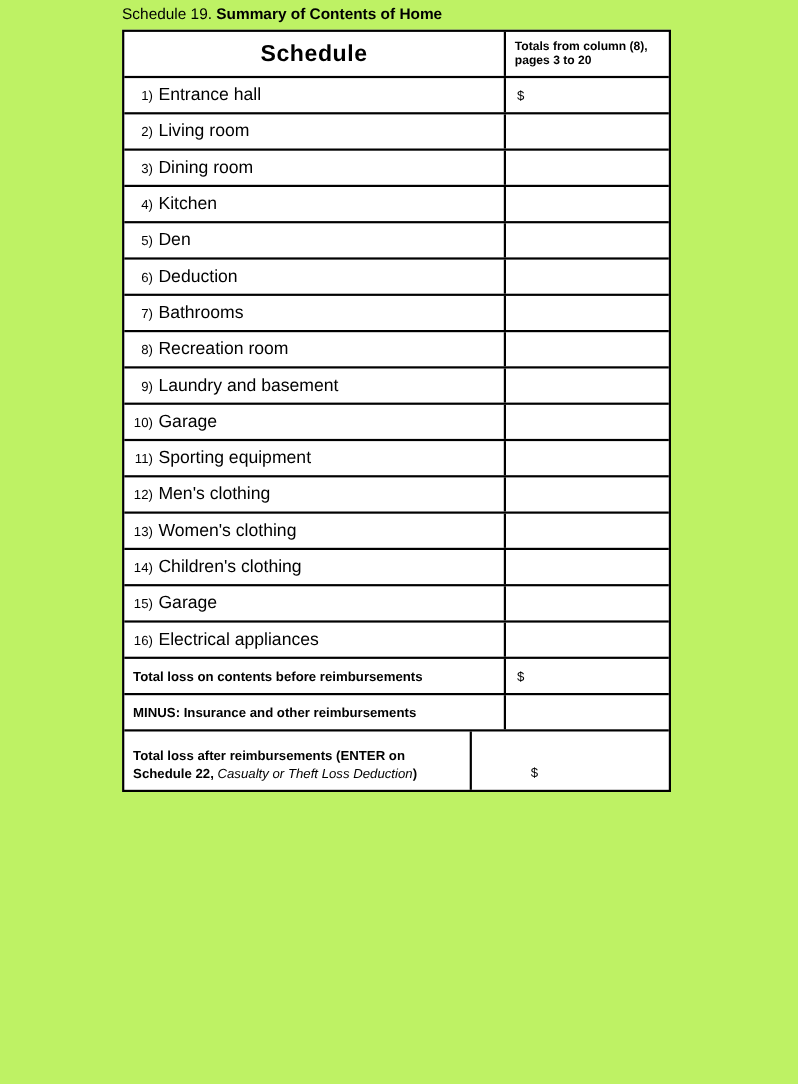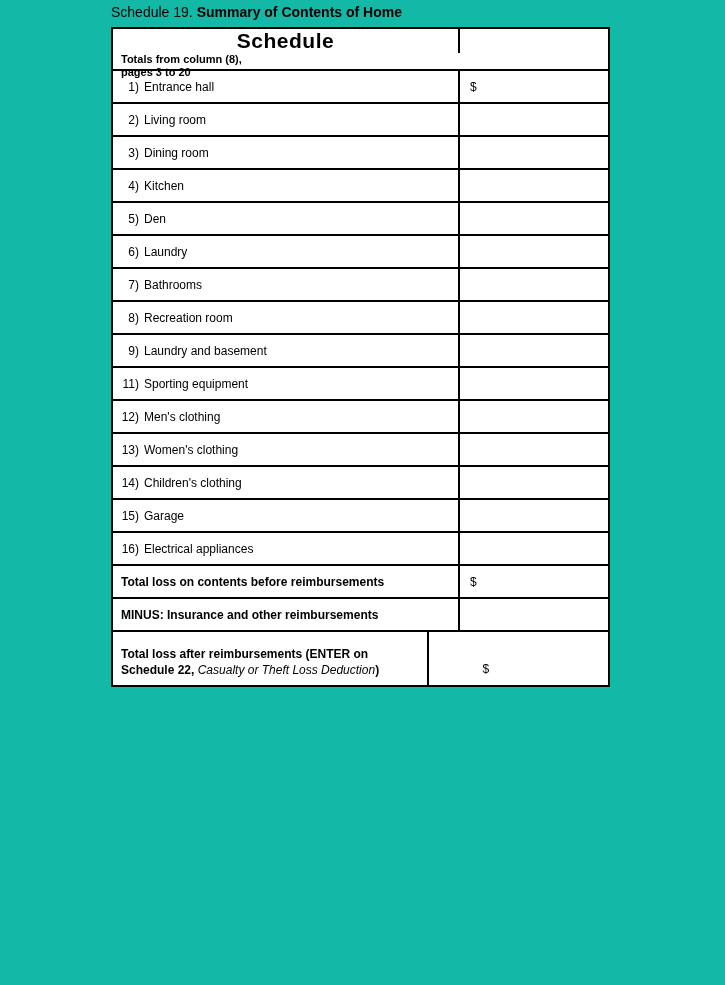--- a/index.html
+++ b/index.html
@@ -1,20 +1,20 @@
 <!DOCTYPE html>
 <html><head>
 <meta charset="utf-8">
 <style>
   html, body { margin: 0; padding: 0; background: #fff; }
   .page {
     position: relative;
     width: 725px;
     height: 985px;
-    background: #14b8a6;
+    background: #bef264;
     color: #000000;
     font-family: "Liberation Sans", sans-serif;
     overflow: hidden;
   }
   .doc-title {
     position: absolute;
     left: 111px;
     top: 4px;
     font-size: 14px;
     white-space: nowrap;
@@ -27,21 +27,21 @@
     top: 27px;
     width: 495px;
     border: 2px solid #000;
     background: #fff;
   }
   .trow {
     display: flex;
     box-sizing: border-box;
     border-top: 2px solid #000;
   }
-  .header-row { border-top: none; height: 40px; flex-direction: column; }
+  .header-row { border-top: none; height: 40px; }
   .data-row { height: 33px; }
   .sum-row { height: 33px; }
   .last-row { height: 55px; gap: 44px; }
 
   .cl {
     width: 347px;
     box-sizing: border-box;
     border-right: 2px solid #000;
     display: flex;
     align-items: center;
@@ -64,21 +64,21 @@
   }
   .header-row .cr {
     font-weight: 700;
     font-size: 11px;
     line-height: 13px;
     padding-left: 8px;
     padding-right: 4px;
   }
 
   .num { width: 20px; text-align: right; margin-left: 6px; font-size: 12px; }
-  .lbl { margin-left: 5px; font-size: 12px; text-align: center; }
+  .lbl { margin-left: 5px; font-size: 16px; text-align: center; }
 
   .sum-lbl { margin-left: 8px; font-weight: 700; font-size: 12px; padding-right: 8px; }
 
   .last-row .cl { align-items: flex-end; padding-bottom: 7px; }
   .last-row .cr { align-items: flex-end; padding-bottom: 9px; }
   .last-lbl {
     margin-left: 8px;
     font-weight: 700;
     font-size: 12px;
     line-height: 16px;
@@ -153,21 +153,21 @@
       <span class="lbl">Den</span>
     </div>
     <div class="cr">
       <span></span>
     </div>
   </div>
 
   <div class="trow data-row">
     <div class="cl">
       <span class="num">6)</span>
-      <span class="lbl">Laundry</span>
+      <span class="lbl">Deduction</span>
     </div>
     <div class="cr">
       <span></span>
     </div>
   </div>
 
   <div class="trow data-row">
     <div class="cl">
       <span class="num">7)</span>
       <span class="lbl">Bathrooms</span>
@@ -190,20 +190,29 @@
   <div class="trow data-row">
     <div class="cl">
       <span class="num">9)</span>
       <span class="lbl">Laundry and basement</span>
     </div>
     <div class="cr">
       <span></span>
     </div>
   </div>
 
+  <div class="trow data-row">
+    <div class="cl">
+      <span class="num">10)</span>
+      <span class="lbl">Garage</span>
+    </div>
+    <div class="cr">
+      <span></span>
+    </div>
+  </div>
 
   <div class="trow data-row">
     <div class="cl">
       <span class="num">11)</span>
       <span class="lbl">Sporting equipment</span>
     </div>
     <div class="cr">
       <span></span>
     </div>
   </div>

